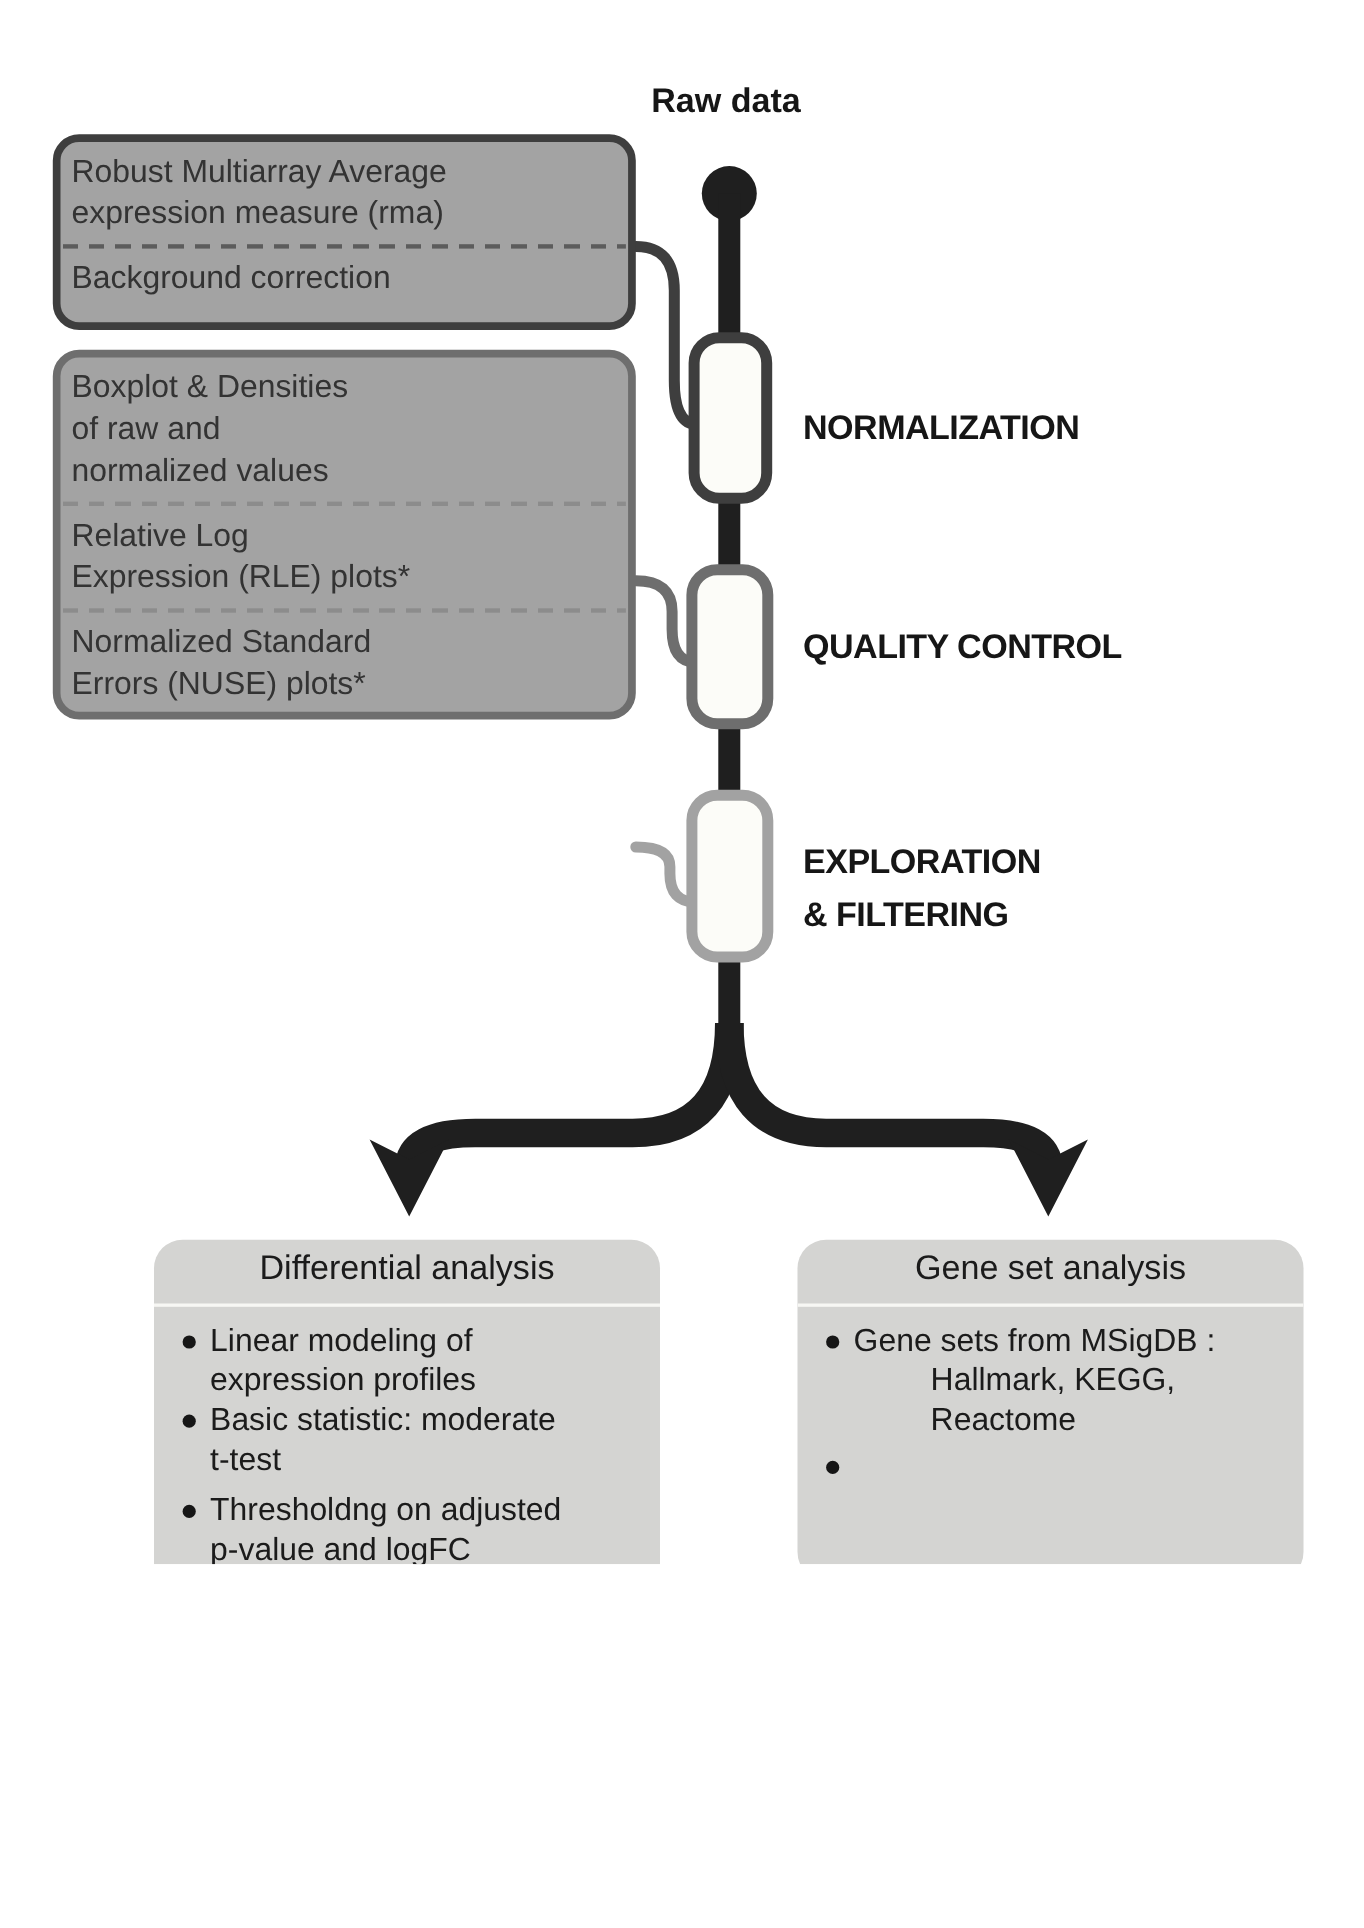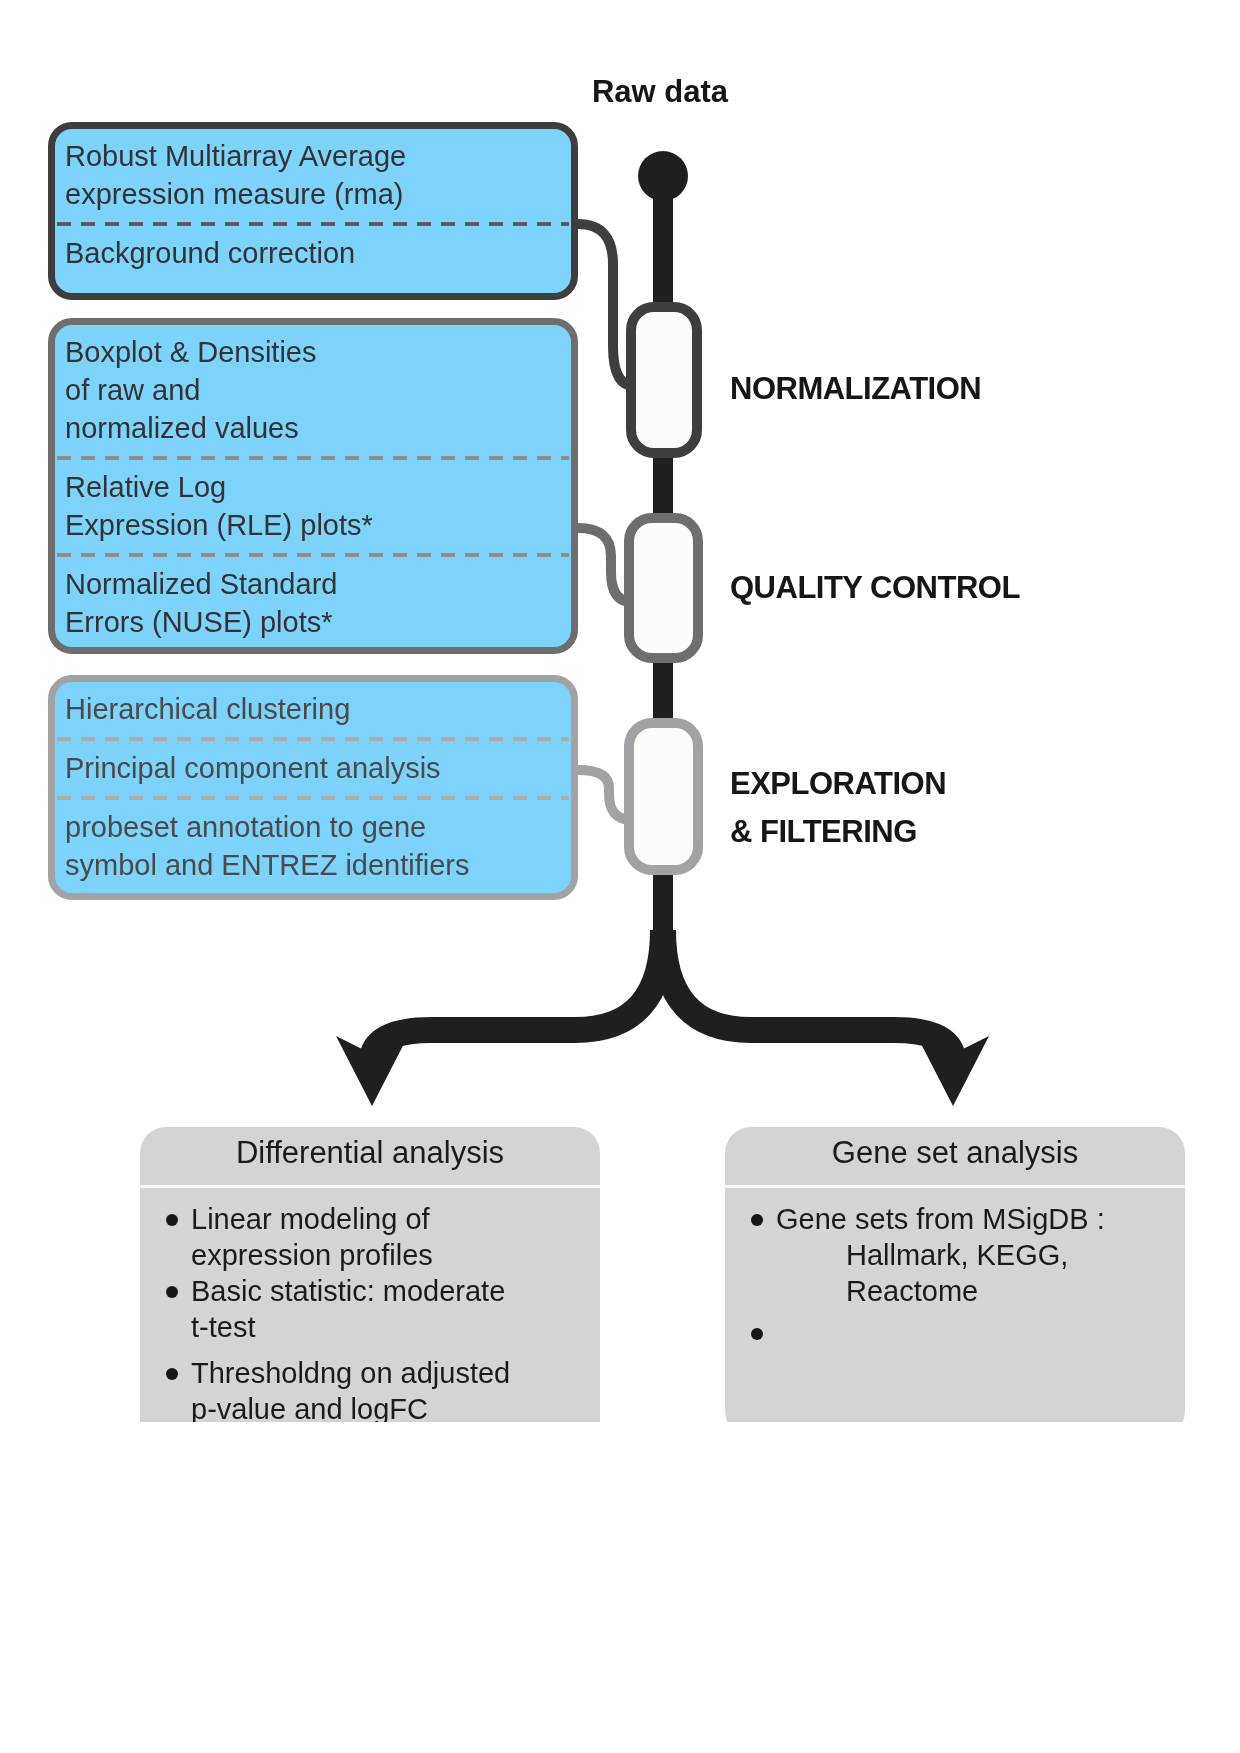--- a/index.html
+++ b/index.html
@@ -19,21 +19,21 @@
   .conn2{stroke:var(--stage2);}
   .conn3{stroke:var(--stage3);}
   
   .rawdata{
     position:absolute;z-index:2;left:540px;top:74px;width:240px;
     text-align:center;font-size:31px;font-weight:bold;color:var(--label-black);
   }
   
   .wbox{
     position:absolute;z-index:2;left:48px;width:530px;box-sizing:border-box;
-    background:#7dd3fc;border-radius:24px;border:7px solid;
+    background:#a3a3a3;border-radius:24px;border:7px solid;
   }
   .box1{top:122px;height:178px;border-color:var(--stage1);}
   .box2{top:318px;height:336px;border-color:var(--stage2);}
   .box3{top:675px;height:225px;border-color:var(--stage3);}
   .section{
     white-space:pre-line;font-size:29px;line-height:38px;
     color:var(--text-box);padding:8px 4px 9px 10px;
   }
   .box3 .section{color:var(--text-box3);}
   .divider{height:4px;margin:0 2px;}
@@ -118,28 +118,20 @@
 of raw and
 normalized values</div>
     <div class="divider d2"></div>
     <div class="section">Relative Log
 Expression (RLE) plots*</div>
     <div class="divider d2"></div>
     <div class="section">Normalized Standard
 Errors (NUSE) plots*</div>
   </div>
 
-  <div class="wbox box3">
-    <div class="section">Hierarchical clustering</div>
-    <div class="divider d3"></div>
-    <div class="section">Principal component analysis</div>
-    <div class="divider d3"></div>
-    <div class="section">probeset annotation to gene
-symbol and ENTREZ identifiers</div>
-  </div>
 
   <div class="node node1"></div>
   <div class="node node2"></div>
   <div class="node node3"></div>
 
   <div class="stage-label sl1">NORMALIZATION</div>
   <div class="stage-label sl2">QUALITY CONTROL</div>
   <div class="stage-label sl3">EXPLORATION
 &amp; FILTERING</div>
 

